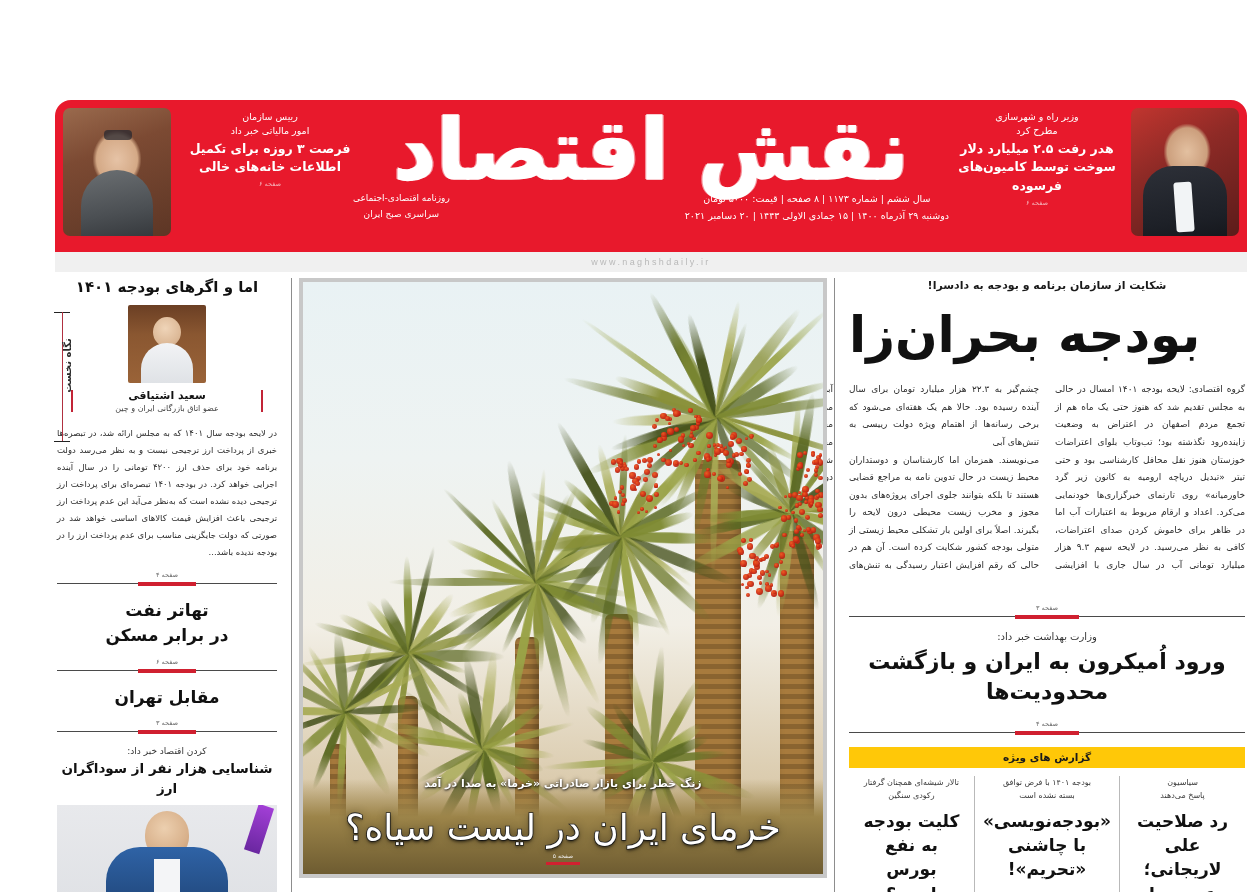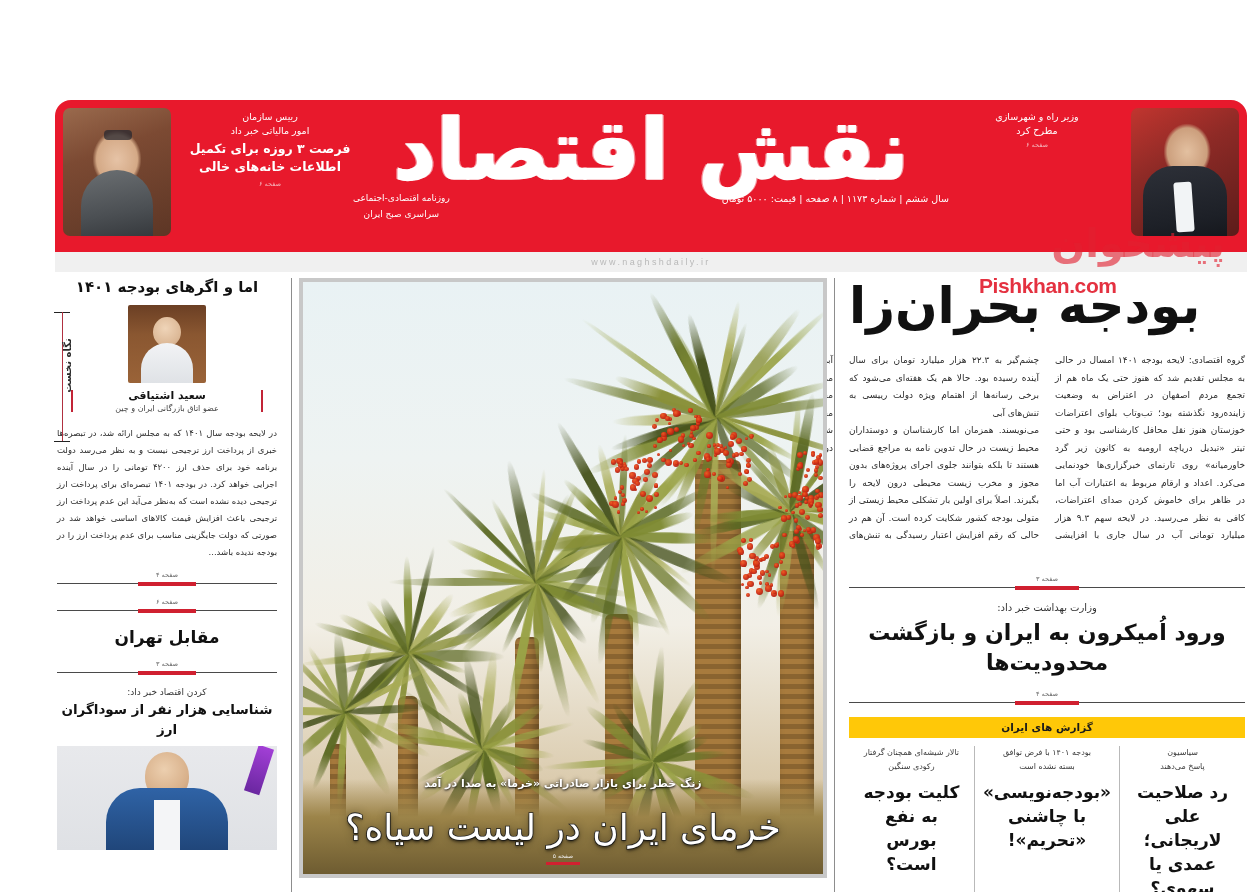--- a/index.html
+++ b/index.html
@@ -640,29 +640,31 @@
   <div class="sheet">
 
     <div class="masthead">
       <div class="masthead-inner">
 
         <div class="promo-right">
           <div class="promo-photo p2"></div>
           <div class="promo-text">
             <span class="promo-kicker">وزیر راه و شهرسازی</span>
             <span class="promo-kicker">مطرح کرد</span>
+            <span class="promo-head">هدر رفت ۲.۵ میلیارد دلار سوخت توسط کامیون‌های فرسوده</span>
             <span class="promo-page">صفحه ۶</span>
           </div>
         </div>
 
         <div class="logo-block">
           <div class="logo-wordmark">نقش اقتصاد</div>
           <div class="logo-sub-row">
             <div class="logo-sub-col wide">
               <span>سال ششم | شماره ۱۱۷۳ | ۸ صفحه | قیمت: ۵۰۰۰ تومان</span>
+              <span>دوشنبه ۲۹ آذرماه ۱۴۰۰ | ۱۵ جمادی الاولی ۱۴۴۳ | ۲۰ دسامبر ۲۰۲۱</span>
             </div>
             <div class="logo-sub-col">
               <span>روزنامه اقتصادی-اجتماعی</span>
               <span>سراسری صبح ایران</span>
             </div>
           </div>
         </div>
 
         <div class="promo-left">
           <div class="promo-photo p1"></div>
@@ -672,29 +674,26 @@
             <span class="promo-head">فرصت ۳ روزه برای تکمیل اطلاعات خانه‌های خالی</span>
             <span class="promo-page">صفحه ۶</span>
           </div>
         </div>
 
       </div>
     </div>
 
     <div class="url-strip">www.naghshdaily.ir</div>
 
-    <div class="watermark">
-      <div class="wm-fa">پیشخوان</div>
-      <div class="wm-en">Pishkhan.com</div>
-    </div>
 
     <div class="content">
 
       <div class="col-right">
 
+        <div class="lead-kicker">شکایت از سازمان برنامه و بودجه به دادسرا!</div>
         <div class="lead-headline">بودجه بحران‌زا</div>
 
         <div class="lead-body">
           <p>گروه اقتصادی: لایحه بودجه ۱۴۰۱ امسال در حالی به مجلس تقدیم شد که هنوز حتی یک ماه هم از تجمع مردم اصفهان در اعتراض به وضعیت زاینده‌رود نگذشته بود؛ تب‌وتاب بلوای اعتراضات خوزستان هنوز نقل محافل کارشناسی بود و حتی تیتر «تبدیل دریاچه ارومیه به کانون زیر گرد خاورمیانه» روی تارنمای خبرگزاری‌ها خودنمایی می‌کرد. اعداد و ارقام مربوط به اعتبارات آب اما در ظاهر برای خاموش کردن صدای اعتراضات، کافی به نظر می‌رسید. در لایحه سهم ۹.۳ هزار میلیارد تومانی آب در سال جاری با افزایشی چشم‌گیر به ۲۲.۳ هزار میلیارد تومان برای سال آینده رسیده بود. حالا هم یک هفته‌ای می‌شود که برخی رسانه‌ها از اهتمام ویژه دولت رییسی به تنش‌های آبی</p>
           <p>می‌نویسند. همزمان اما کارشناسان و دوستداران محیط زیست در حال تدوین نامه به مراجع قضایی هستند تا بلکه بتوانند جلوی اجرای پروژه‌های بدون مجوز و مخرب زیست محیطی درون لایحه را بگیرند. اصلاً برای اولین بار تشکلی محیط زیستی از متولی بودجه کشور شکایت کرده است. آن هم در حالی که رقم افزایش اعتبار رسیدگی به تنش‌های آبی و محیط زیست دهان پر کن‌تر از همیشه به نظر می‌رسد! ماجرا این است که کارشناسان و فعالان محیط زیست از قرار گرفتن طرح‌های فاقد مجوز محیط زیستی در ردیف‌های لایحه بودجه سال آینده شاکی هستند و این شکایت را در دادسرای کارکنان دولت نیز ثبت کرده‌اند...</p>
         </div>
 
         <div class="rule-with-page">
           <div class="line"></div>
           <div class="tick"></div>
@@ -703,21 +702,21 @@
 
         <div class="sub-kicker">وزارت بهداشت خبر داد:</div>
         <div class="sub-headline">ورود اُمیکرون به ایران و بازگشت محدودیت‌ها</div>
 
         <div class="rule-with-page">
           <div class="line"></div>
           <div class="tick"></div>
           <div class="pg">صفحه ۴</div>
         </div>
 
-        <div class="special-bar">گزارش های ایران</div>
+        <div class="special-bar">گزارش های ویژه</div>
 
         <div class="special-grid">
 
           <div class="special-item">
             <div class="sp-kicker">
               <span>سیاسیون</span>
               <span>پاسخ می‌دهند</span>
             </div>
             <div class="sp-head">
               <span>رد صلاحیت</span>
@@ -1211,20 +1210,24 @@
         </div>
 
         <div class="op-body">در لایحه بودجه سال ۱۴۰۱ که به مجلس ارائه شد، در تبصره‌ها خبری از پرداخت ارز ترجیحی نیست و به نظر می‌رسد دولت برنامه خود برای حذف ارز ۴۲۰۰ تومانی را در سال آینده اجرایی خواهد کرد. در بودجه ۱۴۰۱ تبصره‌ای برای پرداخت ارز ترجیحی دیده نشده است که به‌نظر می‌آید این عدم پرداخت ارز ترجیحی باعث افزایش قیمت کالاهای اساسی خواهد شد در صورتی که دولت جایگزینی مناسب برای عدم پرداخت ارز را در بودجه ندیده باشد...</div>
 
         <div class="lh-rule">
           <div class="line"></div>
           <div class="tick"></div>
           <div class="pg">صفحه ۴</div>
         </div>
 
+        <div class="lh-head">
+          <span>تهاتر نفت</span>
+          <span>در برابر مسکن</span>
+        </div>
 
         <div class="lh-rule">
           <div class="line"></div>
           <div class="tick"></div>
           <div class="pg">صفحه ۶</div>
         </div>
 
         <div class="lh-head">
           <span>مقابل تهران</span>
         </div>

